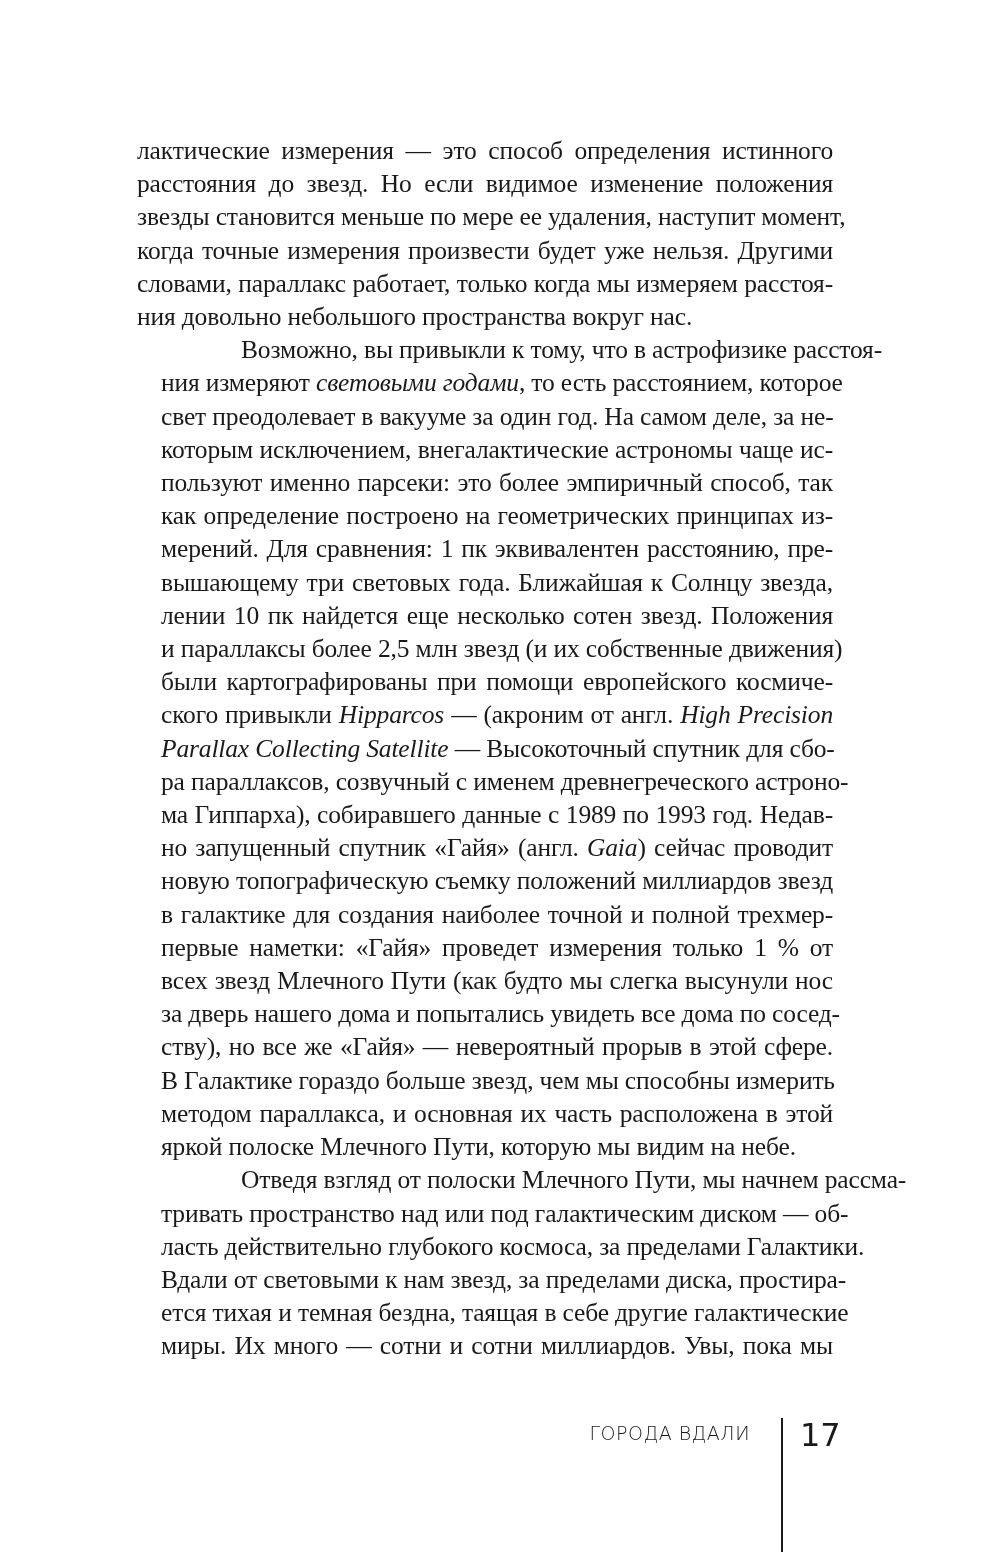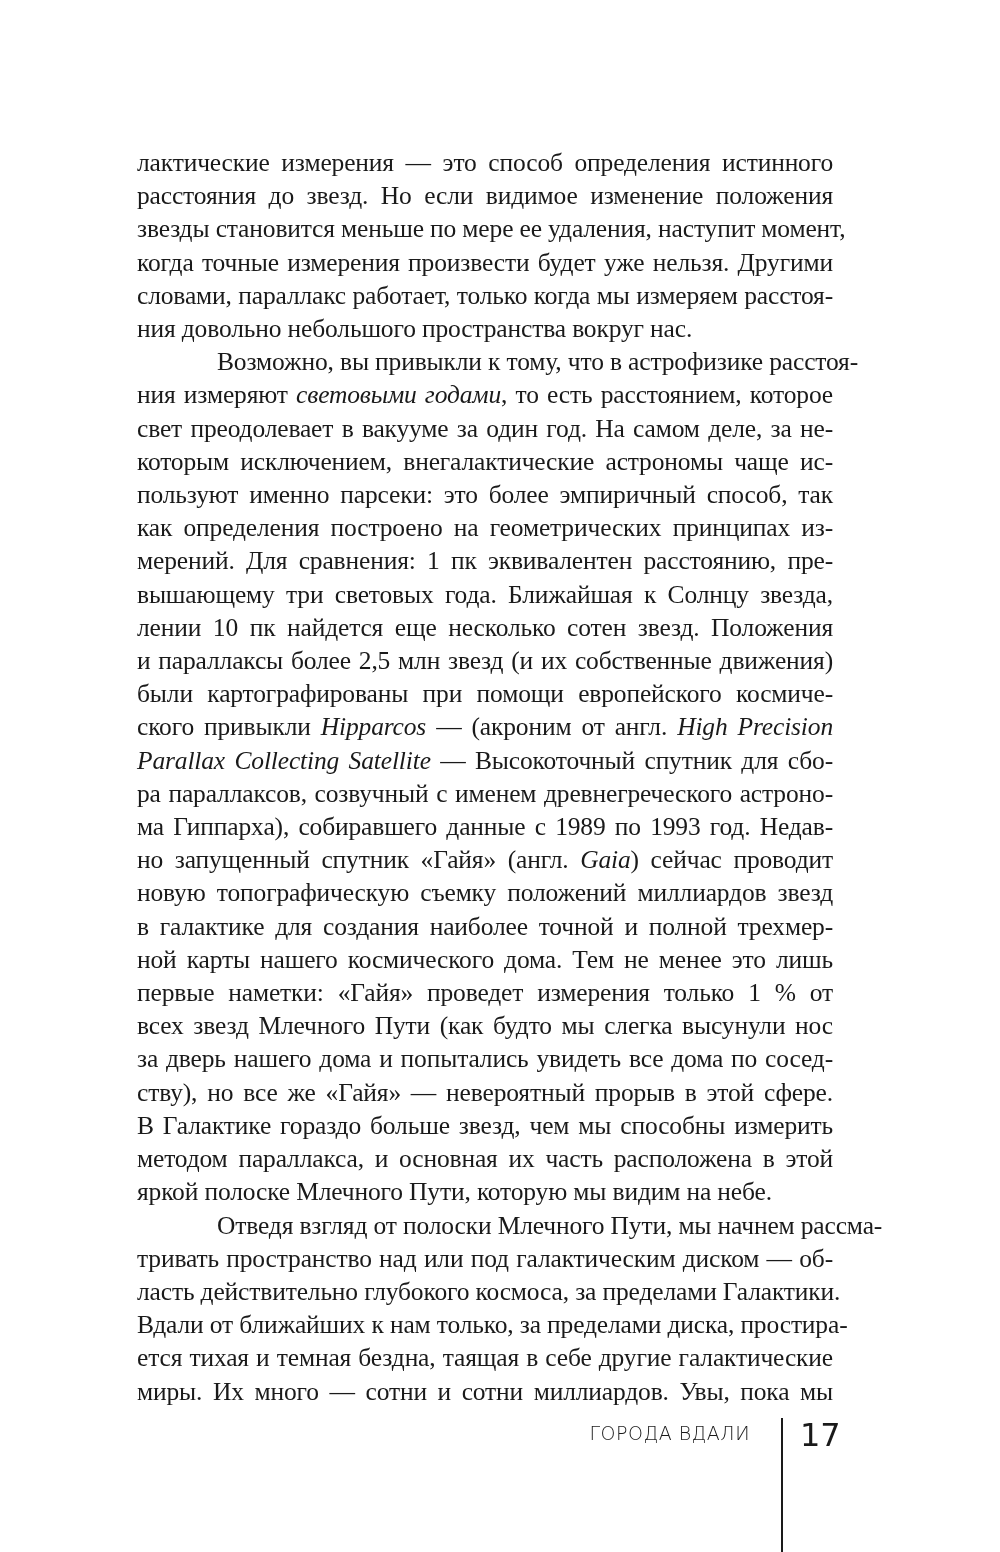--- a/index.html
+++ b/index.html
@@ -10,36 +10,37 @@
     body {
       width: 1000px;
       height: 1552px;
       position: relative;
       overflow: hidden;
       color: #1a1a1a;
     }
     .page-body {
       position: absolute;
       left: 137px;
-      top: 146px;
+      top: 134px;
       width: 696px;
       font-family: "Liberation Serif", "DejaVu Serif", serif;
       font-size: 25.5px;
       line-height: 33.2px;
       text-align: justify;
       hyphens: manual;
       letter-spacing: -0.15px;
       word-spacing: 0px;
     }
     .para {
       margin: 0;
       text-indent: 0;
     }
     .para.indent {
       text-indent: 40px;
+      margin-left: 24px;
     }
     .line {
       display: block;
       text-align: justify;
       text-align-last: justify;
       white-space: nowrap;
       overflow: visible;
     }
     .line.last {
       text-align-last: left;
@@ -99,47 +100,46 @@
       <span class="line"><span>когда точные измерения произвести будет уже нельзя. Другими</span></span>
       <span class="line"><span>словами, параллакс работает, только когда мы измеряем расстоя-</span></span>
       <span class="line last"><span>ния довольно небольшого пространства вокруг нас.</span></span>
     </div>
     <div class="para indent">
       <span class="line first" style="padding-left: 40px;"><span>Возможно, вы привыкли к тому, что в астрофизике расстоя-</span></span>
       <span class="line"><span>ния измеряют </span><em>световыми годами</em><span>, то есть расстоянием, которое</span></span>
       <span class="line"><span>свет преодолевает в вакууме за один год. На самом деле, за не-</span></span>
       <span class="line"><span>которым исключением, внегалактические астрономы чаще ис-</span></span>
       <span class="line"><span>пользуют именно парсеки: это более эмпиричный способ, так</span></span>
-      <span class="line"><span>как определения построено на геометрических принципах из-</span></span>
+      <span class="line"><span>как определение построено на геометрических принципах из-</span></span>
       <span class="line"><span>мерений. Для сравнения: 1 пк эквивалентен расстоянию, пре-</span></span>
       <span class="line"><span>вышающему три световых года. Ближайшая к Солнцу звезда,</span></span>
       <span class="line"><span>лении 10 пк найдется еще несколько сотен звезд. Положения</span></span>
       <span class="line"><span>и параллаксы более 2,5 млн звезд (и их собственные движения)</span></span>
       <span class="line"><span>были картографированы при помощи европейского космиче-</span></span>
       <span class="line"><span>ского привыкли </span><em>Hipparcos</em><span> — (акроним от англ. </span><em>High Precision</em></span>
       <span class="line"><em>Parallax Collecting Satellite</em><span> — Высокоточный спутник для сбо-</span></span>
       <span class="line"><span>ра параллаксов, созвучный с именем древнегреческого астроно-</span></span>
       <span class="line"><span>ма Гиппарха), собиравшего данные с 1989 по 1993 год. Недав-</span></span>
       <span class="line"><span>но запущенный спутник «Гайя» (англ. </span><em>Gaia</em><span>) сейчас проводит</span></span>
       <span class="line"><span>новую топографическую съемку положений миллиардов звезд</span></span>
       <span class="line"><span>в галактике для создания наиболее точной и полной трехмер-</span></span>
-      <span class="line"><span>ной карты нашего космического дома. Тем не менее это лишь</span></span>
       <span class="line"><span>первые наметки: «Гайя» проведет измерения только 1 % от</span></span>
       <span class="line"><span>всех звезд Млечного Пути (как будто мы слегка высунули нос</span></span>
       <span class="line"><span>за дверь нашего дома и попытались увидеть все дома по сосед-</span></span>
       <span class="line"><span>ству), но все же «Гайя» — невероятный прорыв в этой сфере.</span></span>
       <span class="line"><span>В Галактике гораздо больше звезд, чем мы способны измерить</span></span>
       <span class="line"><span>методом параллакса, и основная их часть расположена в этой</span></span>
       <span class="line last"><span>яркой полоске Млечного Пути, которую мы видим на небе.</span></span>
     </div>
     <div class="para indent">
       <span class="line first" style="padding-left: 40px;"><span>Отведя взгляд от полоски Млечного Пути, мы начнем рассма-</span></span>
       <span class="line"><span>тривать пространство над или под галактическим диском — об-</span></span>
       <span class="line"><span>ласть действительно глубокого космоса, за пределами Галактики.</span></span>
-      <span class="line"><span>Вдали от ближайших к нам только, за пределами диска, простира-</span></span>
+      <span class="line"><span>Вдали от световыми к нам звезд, за пределами диска, простира-</span></span>
       <span class="line"><span>ется тихая и темная бездна, таящая в себе другие галактические</span></span>
       <span class="line"><span>миры. Их много — сотни и сотни миллиардов. Увы, пока мы</span></span>
     </div>
   </div>
 
 <div class="footer">
   <span class="running-title">ГОРОДА ВДАЛИ</span>
   <div class="footer-rule"></div>
   <span class="page-number">17</span>
 </div>

